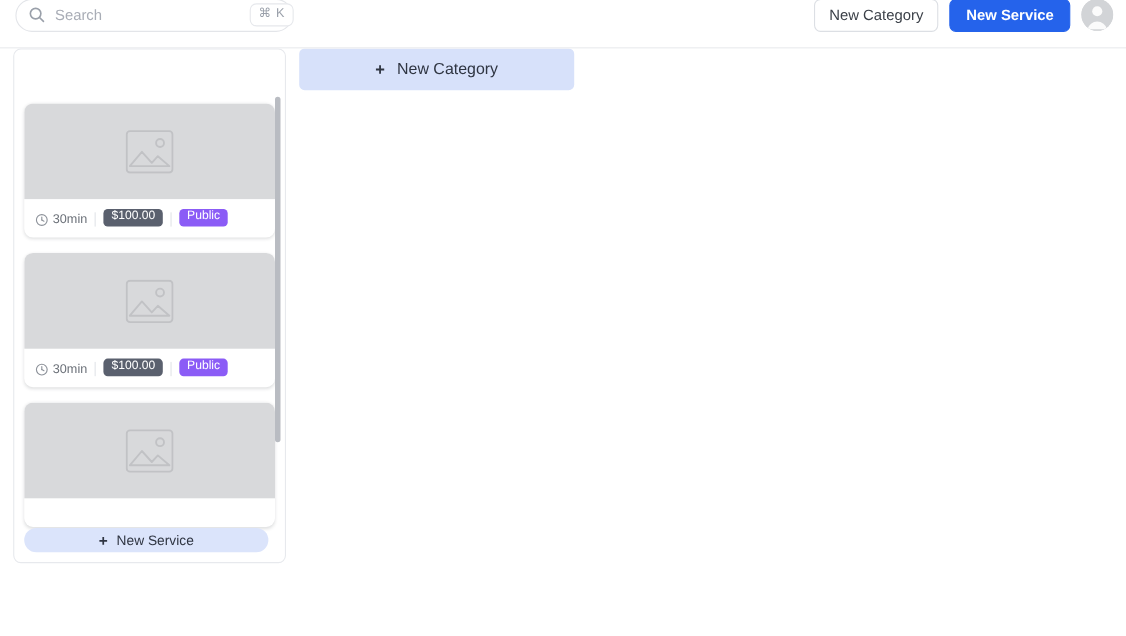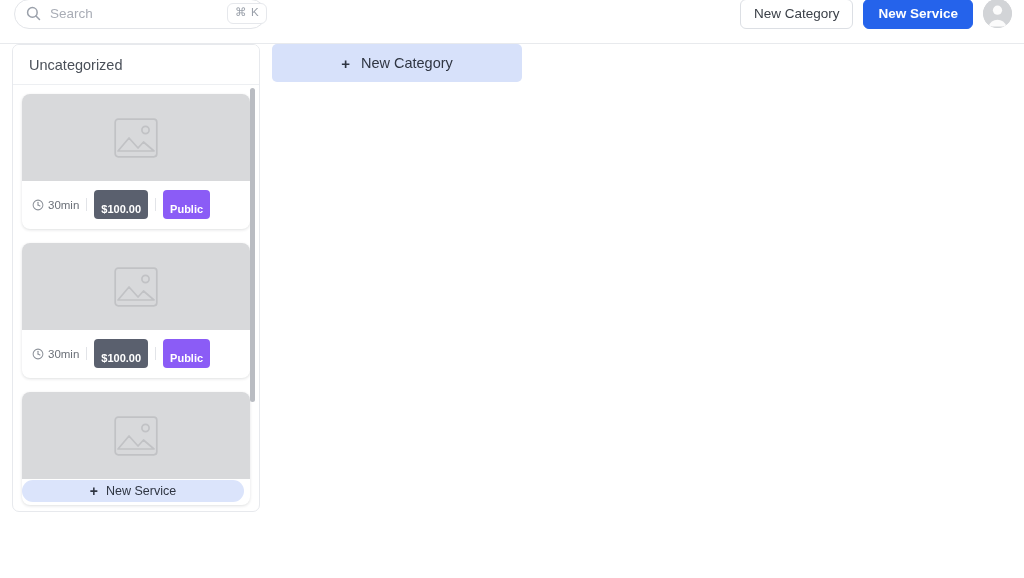--- a/index.html
+++ b/index.html
@@ -179,21 +179,21 @@
   .card-title {
     font-size: 13.5px;
     font-weight: bold;
     color: #3b4048;
     margin-bottom: 7px;
     letter-spacing: 0.1px;
   }
 
   .card-meta {
     display: flex;
-    align-items: center;
+    align-items: flex-end;
     gap: 7px;
     font-size: 11.5px;
   }
 
   .meta-duration {
     display: flex;
     align-items: center;
     gap: 4px;
     color: #6b7078;
     white-space: nowrap;
@@ -202,23 +202,23 @@
   .meta-sep {
     width: 1px;
     height: 13px;
     background: #e2e4e8;
     display: block;
   }
 
   .badge {
     display: inline-block;
     border-radius: 4px;
-    padding: 14px 7px 4px;
+    padding: 1px 7px 4px;
     font-size: 11px;
-    font-weight: bold;
+    font-weight: normal;
     line-height: 1;
     color: #ffffff;
     white-space: nowrap;
   }
   .badge-price { background: #5a606e; }
   .badge-public { background: #8b5cf6; }
 
   
   .new-service-pill {
     position: absolute;
@@ -309,21 +309,20 @@
   </div>
 </div>
 
 <div class="page">
 
 
   <div class="columns">
 
     <div class="category-panel">
 
-      <div class="category-header">Uncategorized</div>
 
       <div class="card-scroll">
 
         <div class="service-card">
           <div class="card-image">
             <svg width="44" height="40" viewBox="0 0 44 40">
               <rect x="1.2" y="1.2" width="41.6" height="37.6" rx="3" fill="none" stroke="#c1c2c5" stroke-width="1.7"></rect>
               <circle cx="31.5" cy="12" r="3.6" fill="none" stroke="#c1c2c5" stroke-width="1.7"></circle>
               <path d="M4 33 L15 20 L24 30 L29.5 24 L40 33 Z" fill="none" stroke="#c1c2c5" stroke-width="1.7" stroke-linejoin="round"></path>
             </svg>

